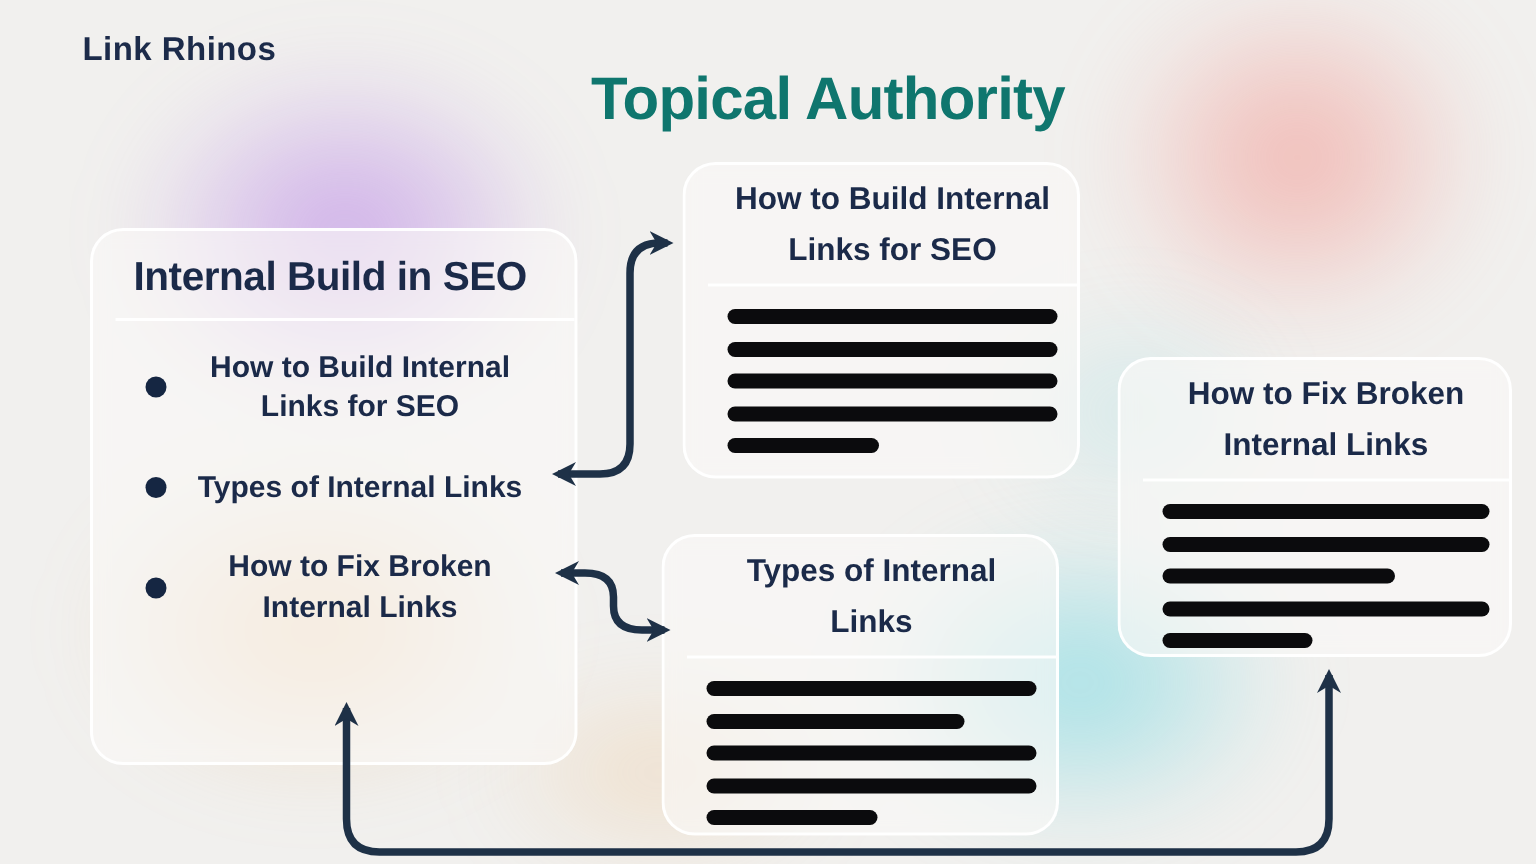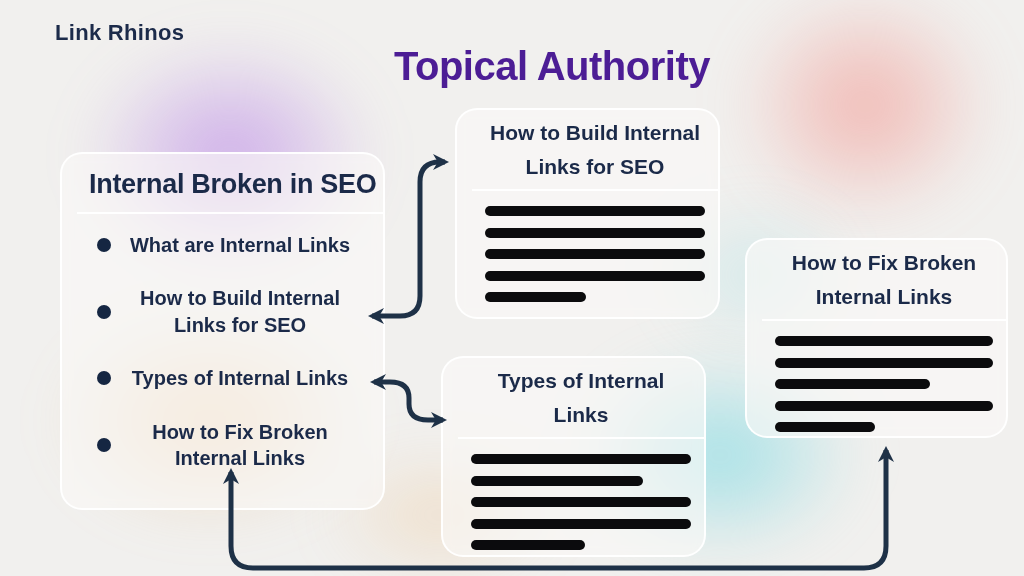--- a/index.html
+++ b/index.html
@@ -20,21 +20,21 @@
     background:radial-gradient(closest-side, rgba(235,178,108,0.28), rgba(235,178,108,0) 80%);}
   .blob-cyan{left:545px;top:325px;width:350px;height:260px;
     background:radial-gradient(closest-side, rgba(98,212,224,0.55), rgba(98,212,224,0) 82%);}
   .blob-cyan2{left:630px;top:180px;width:250px;height:190px;
     background:radial-gradient(closest-side, rgba(120,215,225,0.25), rgba(120,215,225,0) 80%);}
 
   
   .logo{position:absolute;left:55px;top:20px;z-index:5;
     font-size:22px;font-weight:bold;letter-spacing:.3px;color:#1c2b4a;}
   .main-title{position:absolute;left:312px;top:44px;width:480px;z-index:5;
-    text-align:center;font-size:40px;font-weight:bold;letter-spacing:-0.5px;color:#4c1d95;}
+    text-align:center;font-size:40px;font-weight:bold;letter-spacing:-0.5px;color:#0f766e;}
 
   
   .card{position:absolute;z-index:2;border-radius:22px;
     background:rgba(250,249,247,0.62);
     border:2px solid rgba(255,255,255,0.92);
     backdrop-filter:blur(6px);
     box-sizing:border-box;padding-left:15px;}
   .card-header{border-bottom:2.5px solid rgba(255,255,255,0.95);
     color:#1b2a49;font-weight:bold;box-sizing:border-box;}
   .content-card .card-header{
@@ -70,26 +70,22 @@
 <div class="blob blob-red"></div>
 <div class="blob blob-orange"></div>
 <div class="blob blob-orange2"></div>
 <div class="blob blob-cyan"></div>
 <div class="blob blob-cyan2"></div>
 
 <div class="logo">Link Rhinos</div>
 <div class="main-title">Topical Authority</div>
 
 <div class="card left-card">
-  <div class="card-header">Internal Broken in SEO</div>
+  <div class="card-header">Internal Build in SEO</div>
   <ul class="bullet-list">
-      <li class="bullet-item">
-        <span class="bullet-dot"></span>
-        <div class="bullet-text">What are Internal Links</div>
-      </li>
       <li class="bullet-item">
         <span class="bullet-dot"></span>
         <div class="bullet-text">How to Build Internal
 Links for SEO</div>
       </li>
       <li class="bullet-item">
         <span class="bullet-dot"></span>
         <div class="bullet-text">Types of Internal Links</div>
       </li>
       <li class="bullet-item">

